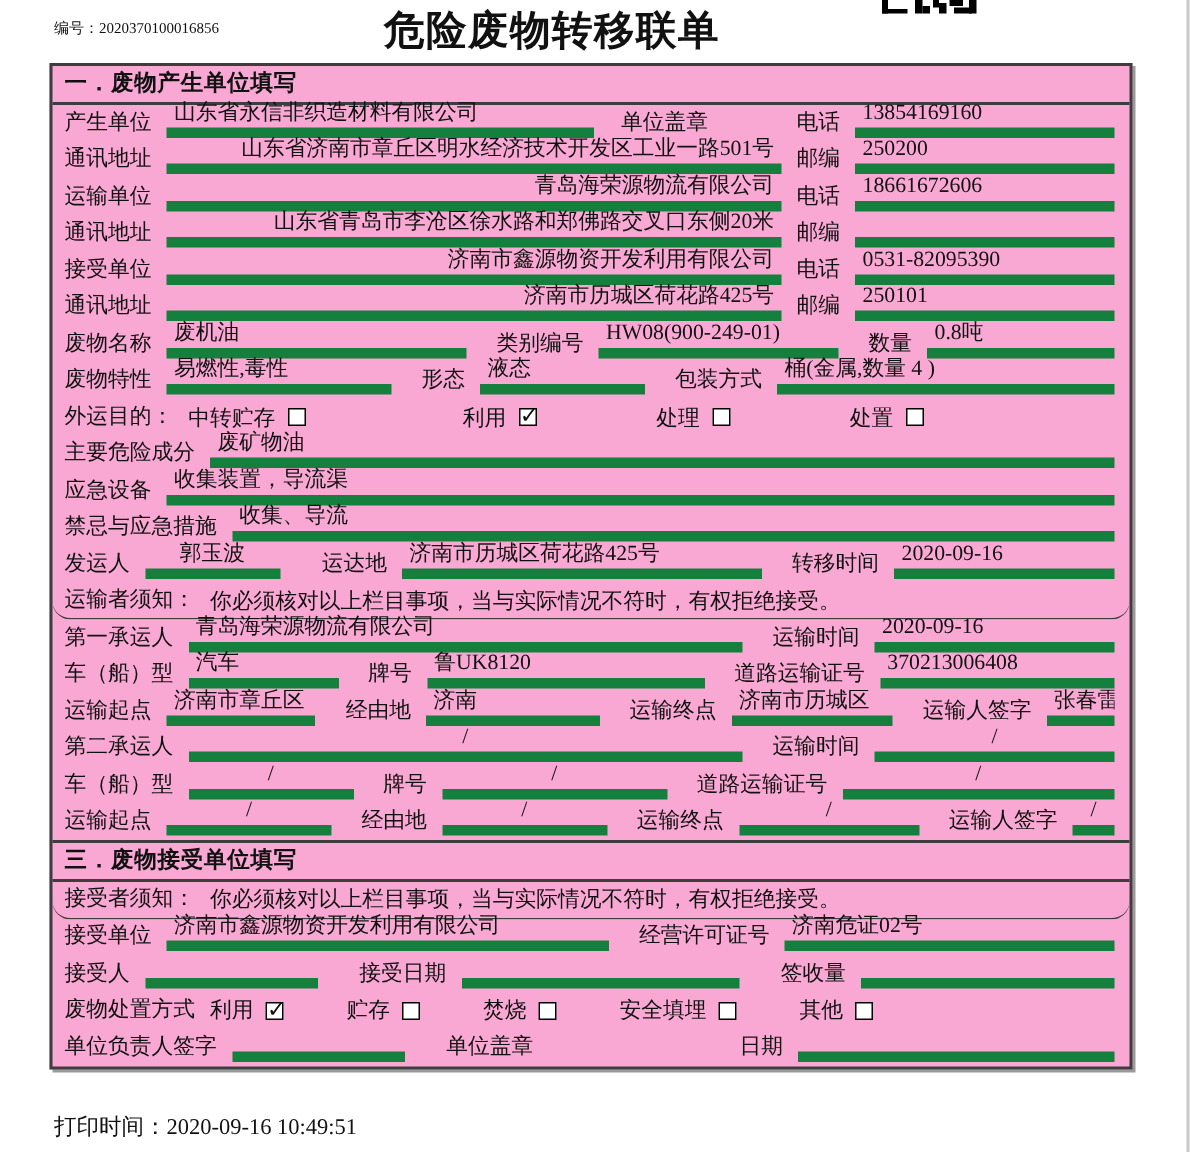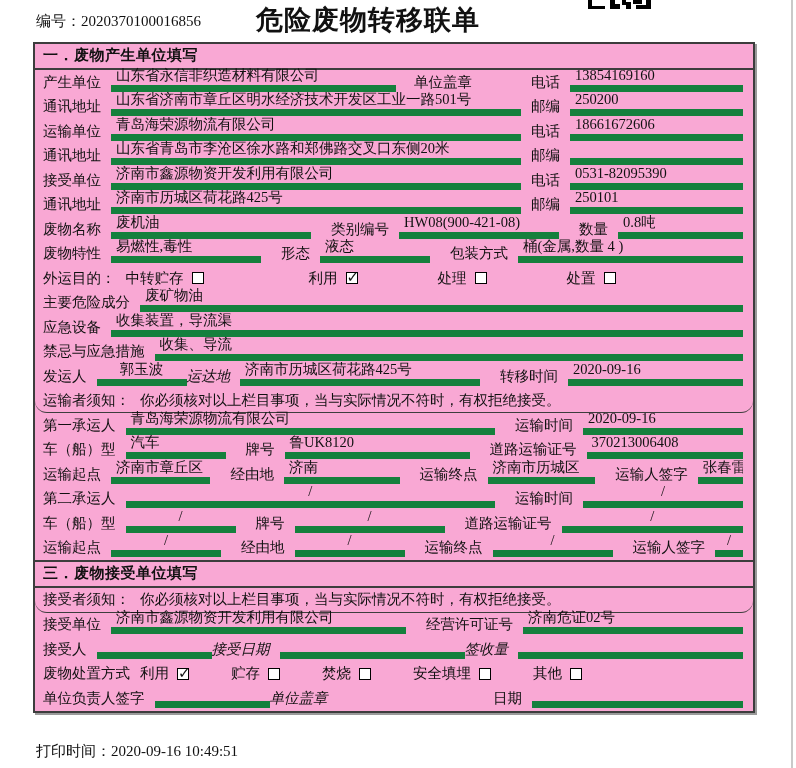--- a/index.html
+++ b/index.html
@@ -3,53 +3,53 @@
 <meta charset="utf-8">
 <style>
   * { margin:0; padding:0; box-sizing:border-box; }
   html,body { width:796px; height:768px; background:#ffffff; overflow:hidden;
     font-family:"Liberation Serif","DejaVu Serif",serif; color:#111; }
   .page { position:relative; width:796px; height:768px; }
   .page-edge { position:absolute; top:0; right:3px; width:2px; height:768px; background:#c9c9c9; }
 
   
   .doc-header { position:relative; height:38px; }
-  .serial { position:absolute; left:36px; top:12px; font-size:15px; white-space:nowrap; }
+  .serial { position:absolute; left:36px; top:12px; font-size:10px; white-space:nowrap; }
   .doc-title { position:absolute; left:0; right:60px; top:2px; text-align:center;
     font-size:27px; font-weight:bold; letter-spacing:1px;
     font-family:"Liberation Serif","DejaVu Serif",serif; }
   .qr-frag { position:absolute; left:588px; top:0; }
 
   
   .form-table { position:absolute; left:33px; top:42px; width:722px;
     border:2px solid #3d3d3d; background:#f9a8d4; box-shadow:2px 2px 0 #9a9a9a; }
   .sec-title { font-weight:bold; font-size:15px; padding:2px 8px 3px;
     border-bottom:2px solid #3d3d3d; letter-spacing:0.5px; }
   .sec-title.mid { border-top:2px solid #3d3d3d; }
   .row { display:flex; align-items:flex-end; height:24.5px; padding:0 10px 3px 8px; font-size:14.5px; }
   .row.notice { border-bottom:1.5px solid #3d3d3d; align-items:center; padding-bottom:0;border-radius:12px; }
   .lbl { white-space:nowrap; margin-right:10px; line-height:19px; }
   .val { border-bottom:7px solid #15803d; padding:0 5px 1px; white-space:nowrap;
     line-height:18px; min-height:19px; overflow:hidden; }
   .fill { flex:1 1 auto; }
   .ctr { text-align:center; }
   .left { flex:1 1 auto; display:flex; align-items:flex-end; margin-right:10px; }
-  .left .val.fill { flex:1 1 auto; }
+  .left .val.fill { flex:1 1 auto;text-align:right; }
   .right { flex:0 0 212px; display:flex; align-items:flex-end; }
   .gap18 { margin-left:18px; } 
   .opt { display:flex; align-items:center; white-space:nowrap; }
   .cb { width:12px; height:12px; border:1px solid #000; margin-left:8px; position:relative; background:#fff; }
   .cb.checked::after { content:"✓"; position:absolute; left:0; top:-5px;
     font-size:15px; font-weight:bold; font-family:"DejaVu Sans",sans-serif; } .w90{width:90px;} .w100{width:100px;} .w110{width:110px;}
   .w115{width:115px;} .w120{width:120px;} .w130{width:130px;} .w140{width:140px;}
   .w150{width:150px;} .w160{width:160px;} .w185{width:185px;}
   .w200{width:200px;} .w240{width:240px;} .w285{width:285px;} .w295{width:295px;}
 
   .ml105{margin-left:105px;} .ml80{margin-left:80px;} .ml42{margin-left:42px;}
-  .ml28{font-style:italic;} .ml20{margin-left:20px;}
+  .ml28{margin-left:28px;} .ml20{margin-left:20px;}
   .grp-date { margin-left:auto; display:flex; align-items:flex-end; width:250px; }
 
   .print-line { position:absolute; left:36px; top:742px; font-size:15px; }
 </style>
 </head>
 <body>
 
 <div class="page">
 
   <div class="doc-header">
@@ -136,21 +136,21 @@
       <div class="right">
         <span class="lbl">邮编</span>
         <span class="val fill">250101</span>
       </div>
     </div>
 
     <div class="row">
       <span class="lbl">废物名称</span>
       <span class="val w200">废机油</span>
       <span class="lbl ml20">类别编号</span>
-      <span class="val w160">HW08(900-421-08)</span>
+      <span class="val w160">HW08(900-249-01)</span>
       <span class="lbl ml20">数量</span>
       <span class="val fill">0.8吨</span>
     </div>
 
     <div class="row">
       <span class="lbl">废物特性</span>
       <span class="val w150">易燃性,毒性</span>
       <span class="lbl ml20">形态</span>
       <span class="val w110">液态</span>
       <span class="lbl ml20">包装方式</span>

